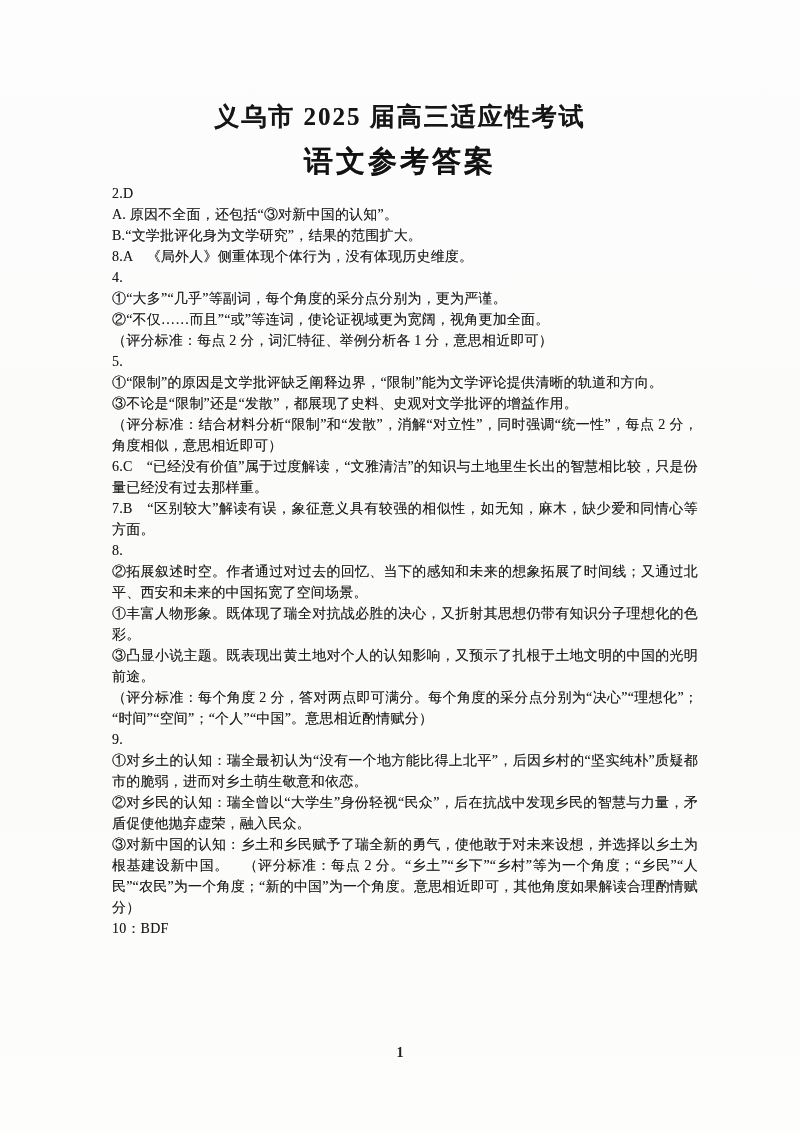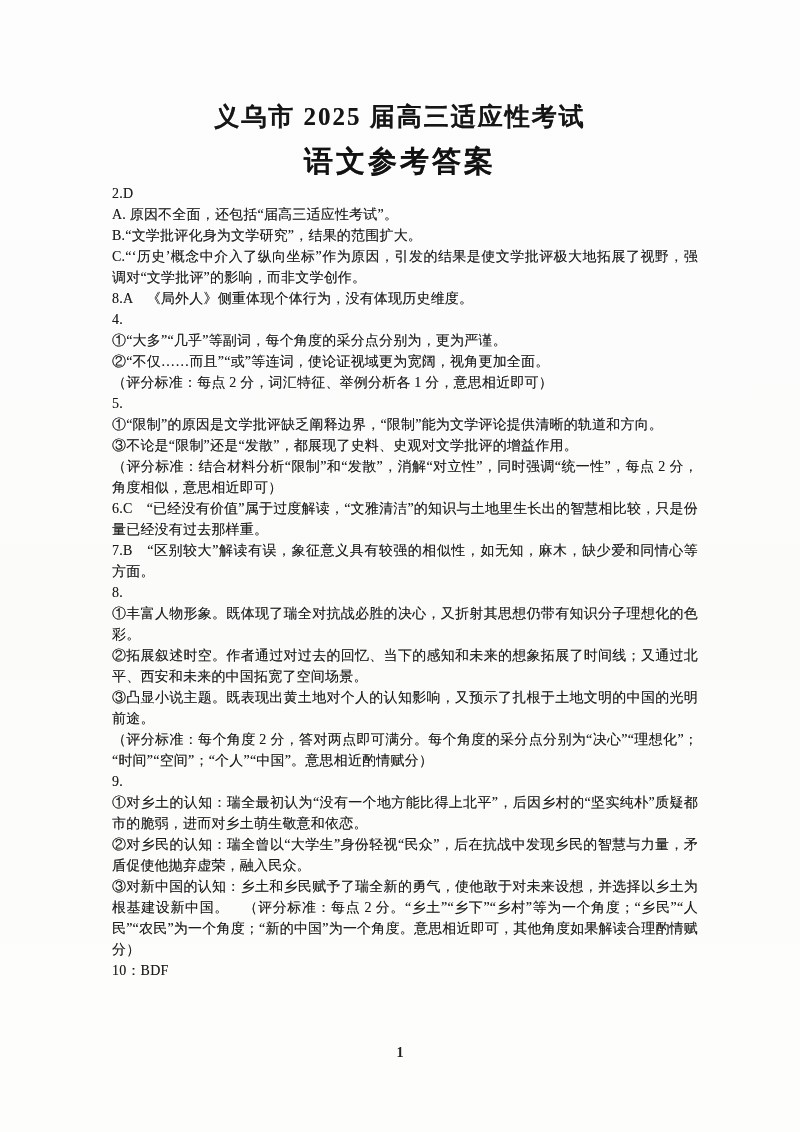--- a/index.html
+++ b/index.html
@@ -70,37 +70,36 @@
   }
 </style>
 </head>
 <body>
 
 <div class="page">
   <div class="exam-title">义乌市 2025 届高三适应性考试</div>
   <div class="answers-heading">语文参考答案</div>
   <div class="answer-body">
       <p class="para">2.D</p>
-      <p class="para">A. 原因不全面，还包括“届高三适应性考试”。</p>
+      <p class="para">A. 原因不全面，还包括“③对新中国的认知”。</p>
       <p class="para">B.“文学批评化身为文学研究”，结果的范围扩大。</p>
-      <p class="para">C.“‘历史’概念中介入了纵向坐标”作为原因，引发的结果是使文学批评极大地拓展了视野，强调对“文学批评”的影响，而非文学创作。</p>
       <p class="para">8.A　《局外人》侧重体现个体行为，没有体现历史维度。</p>
       <p class="para">4.</p>
       <p class="para">①“大多”“几乎”等副词，每个角度的采分点分别为，更为严谨。</p>
       <p class="para">②“不仅……而且”“或”等连词，使论证视域更为宽阔，视角更加全面。</p>
       <p class="para">（评分标准：每点 2 分，词汇特征、举例分析各 1 分，意思相近即可）</p>
       <p class="para">5.</p>
       <p class="para">①“限制”的原因是文学批评缺乏阐释边界，“限制”能为文学评论提供清晰的轨道和方向。</p>
       <p class="para">③不论是“限制”还是“发散”，都展现了史料、史观对文学批评的增益作用。</p>
       <p class="para">（评分标准：结合材料分析“限制”和“发散”，消解“对立性”，同时强调“统一性”，每点 2 分，角度相似，意思相近即可）</p>
       <p class="para">6.C　“已经没有价值”属于过度解读，“文雅清洁”的知识与土地里生长出的智慧相比较，只是份量已经没有过去那样重。</p>
       <p class="para">7.B　“区别较大”解读有误，象征意义具有较强的相似性，如无知，麻木，缺少爱和同情心等方面。</p>
       <p class="para">8.</p>
+      <p class="para">②拓展叙述时空。作者通过对过去的回忆、当下的感知和未来的想象拓展了时间线；又通过北平、西安和未来的中国拓宽了空间场景。</p>
       <p class="para">①丰富人物形象。既体现了瑞全对抗战必胜的决心，又折射其思想仍带有知识分子理想化的色彩。</p>
-      <p class="para">②拓展叙述时空。作者通过对过去的回忆、当下的感知和未来的想象拓展了时间线；又通过北平、西安和未来的中国拓宽了空间场景。</p>
       <p class="para">③凸显小说主题。既表现出黄土地对个人的认知影响，又预示了扎根于土地文明的中国的光明前途。</p>
       <p class="para">（评分标准：每个角度 2 分，答对两点即可满分。每个角度的采分点分别为“决心”“理想化”；“时间”“空间”；“个人”“中国”。意思相近酌情赋分）</p>
       <p class="para">9.</p>
       <p class="para">①对乡土的认知：瑞全最初认为“没有一个地方能比得上北平”，后因乡村的“坚实纯朴”质疑都市的脆弱，进而对乡土萌生敬意和依恋。</p>
       <p class="para">②对乡民的认知：瑞全曾以“大学生”身份轻视“民众”，后在抗战中发现乡民的智慧与力量，矛盾促使他抛弃虚荣，融入民众。</p>
       <p class="para">③对新中国的认知：乡土和乡民赋予了瑞全新的勇气，使他敢于对未来设想，并选择以乡土为根基建设新中国。　（评分标准：每点 2 分。“乡土”“乡下”“乡村”等为一个角度；“乡民”“人民”“农民”为一个角度；“新的中国”为一个角度。意思相近即可，其他角度如果解读合理酌情赋分）</p>
       <p class="para">10：BDF</p>
     </div>
   <div class="page-number">1</div>
 </div>

